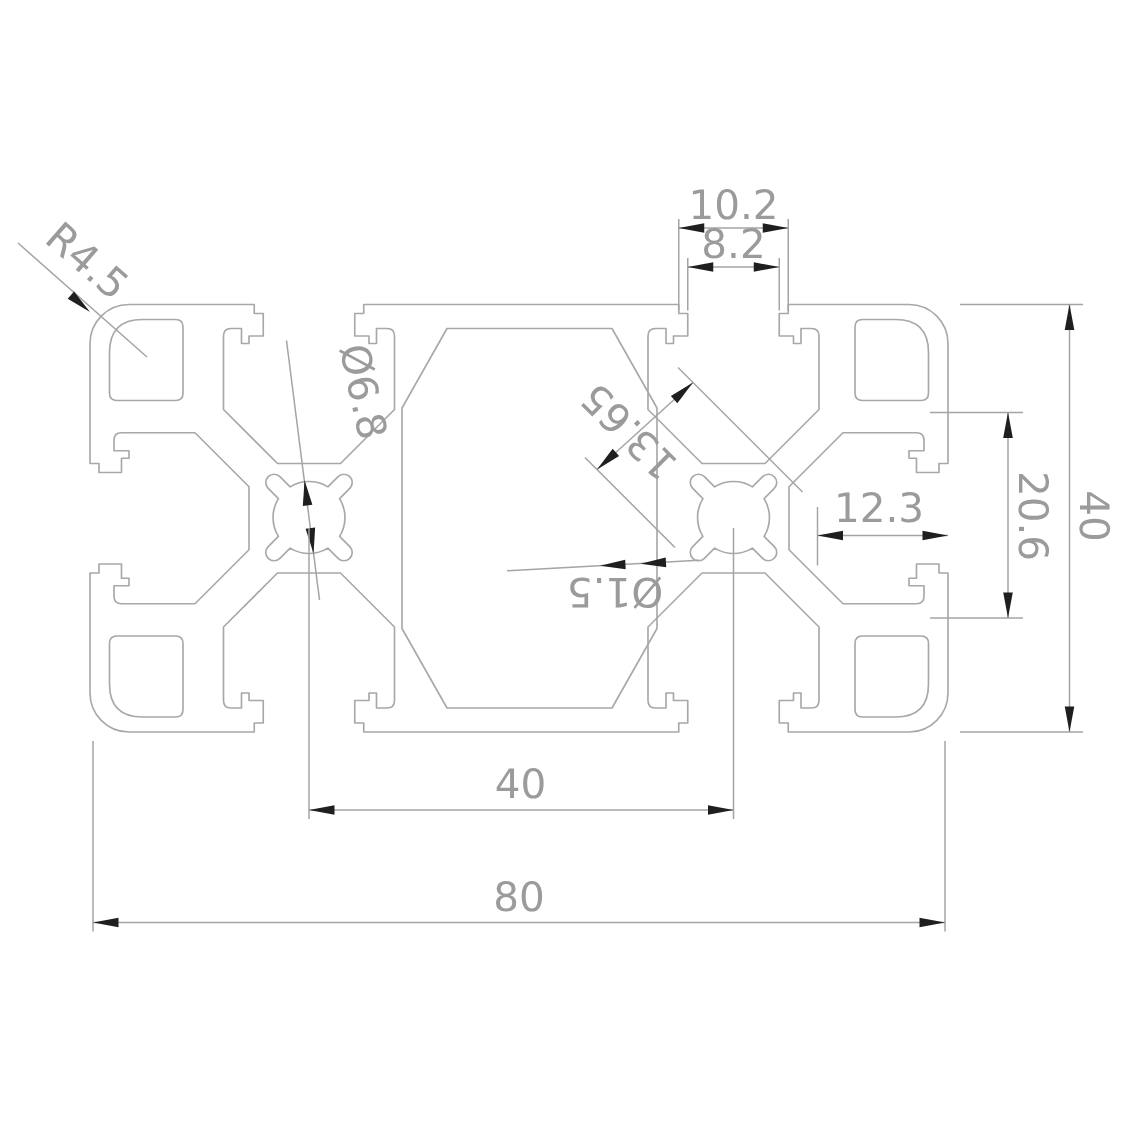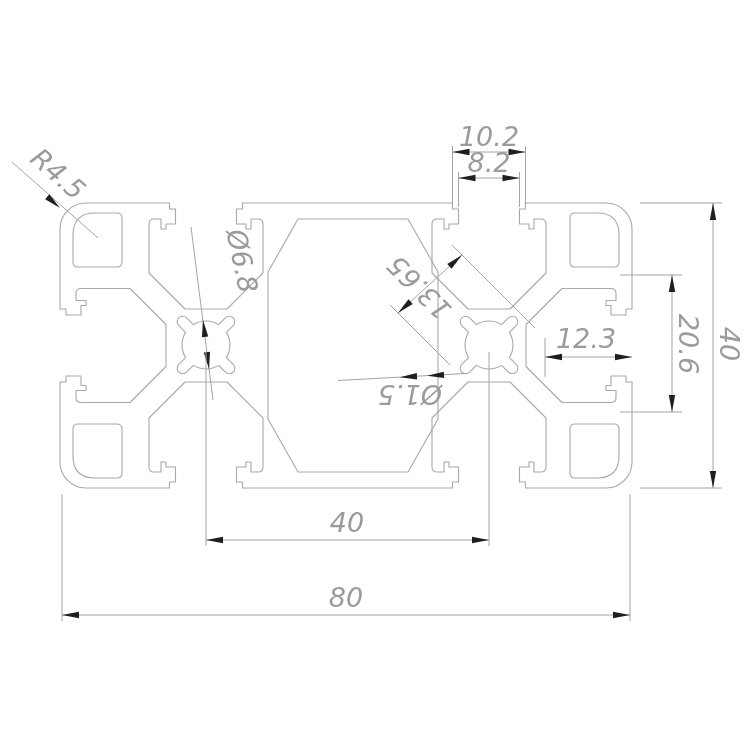--- a/index.html
+++ b/index.html
@@ -8,21 +8,20 @@
     width: 750px;
     height: 750px;
     background: #ffffff;
     overflow: hidden;
   }
   #stage {
     position: relative;
     width: 750px;
     height: 750px;
     background: #ffffff;
-    font-style: italic;
   }
   svg {
     display: block;
   }
   .outline {
     fill: none;
     stroke: #a8a8a8;
     stroke-width: 1.1;
     stroke-linejoin: round;
     stroke-linecap: round;

